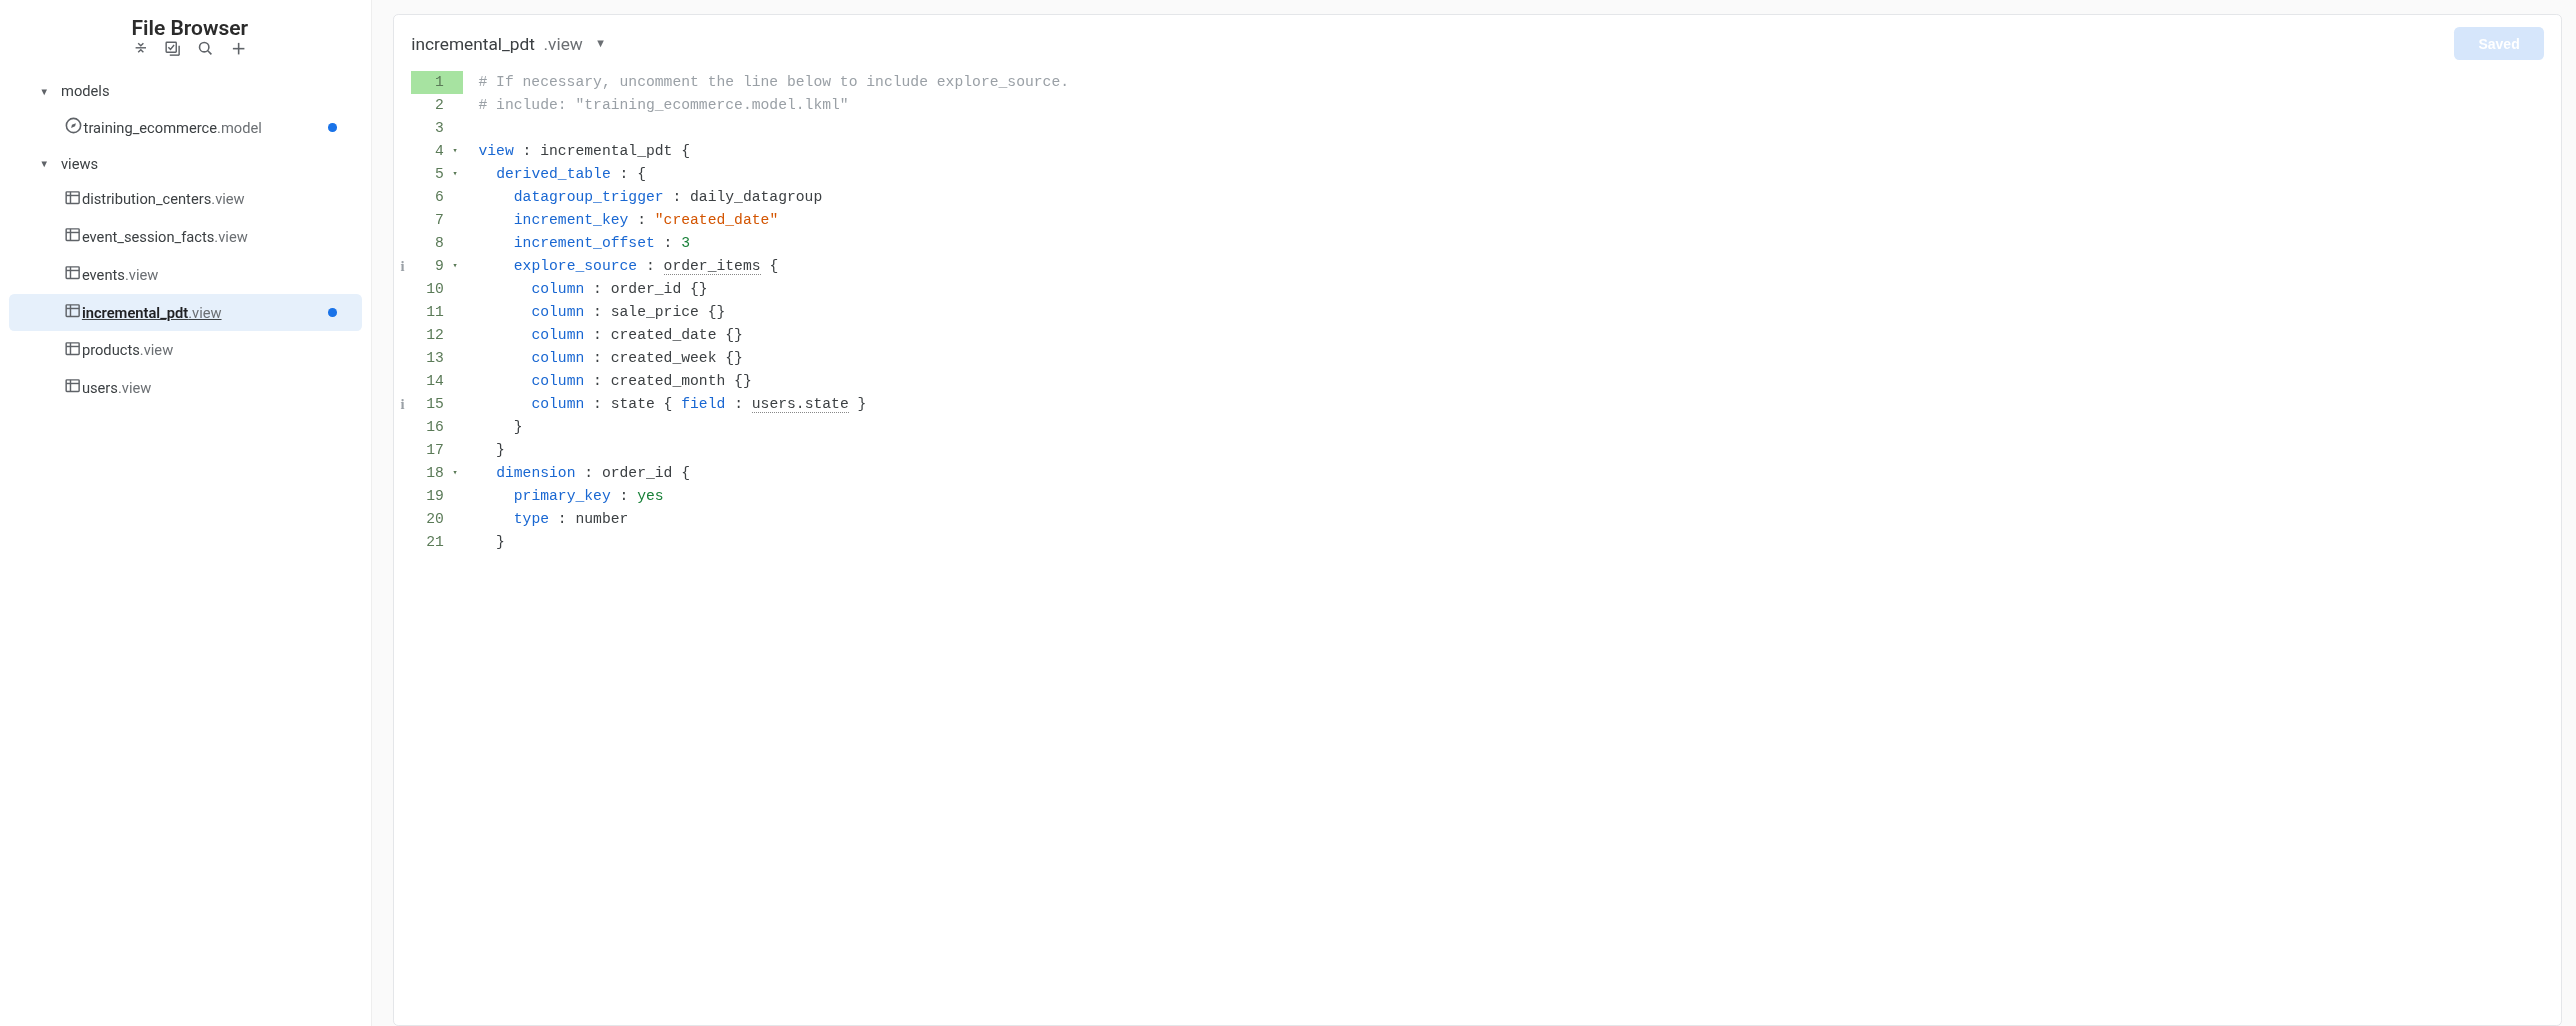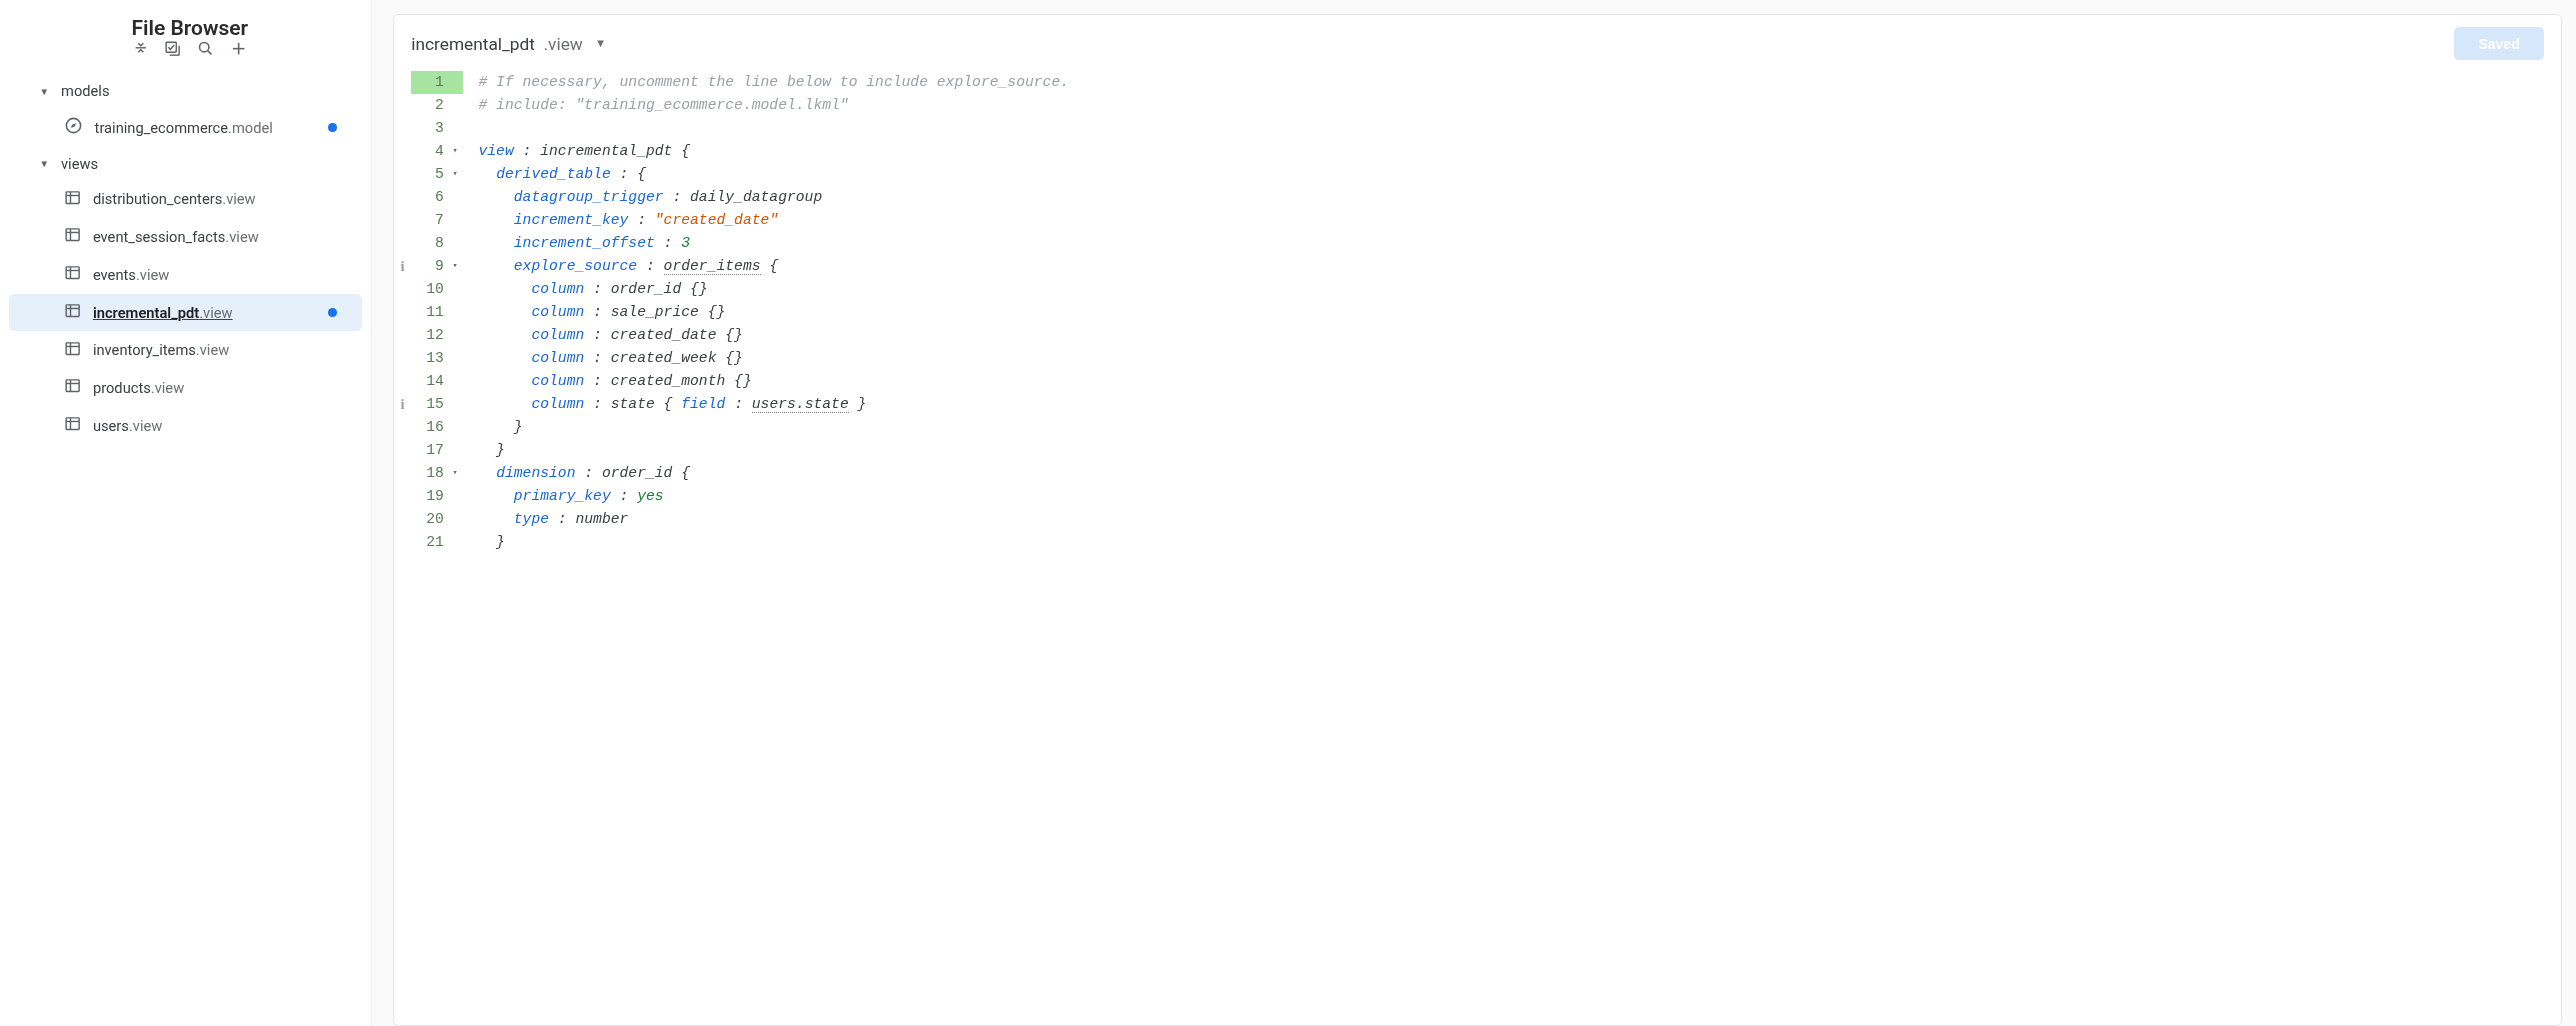--- a/index.html
+++ b/index.html
@@ -52,21 +52,21 @@
     cursor: pointer;
   }
   .folder-row .label { }
   .caret {
     color: #5f6368;
     font-size: 9.5px;
   }
   .file-row {
     display: flex;
     align-items: center;
-    gap: 12px;
+    gap: 1px;
     padding: 7.8px 8.6px 7.8px 55px;
     font-size: 14.7px;
     color: #3c4043;
     cursor: pointer;
     border-radius: 5.2px;
     margin: 0.9px 0;
   }
   .file-row.active {
     background: #e6f0fb;
     font-weight: 600;
@@ -156,21 +156,20 @@
     color: #5a7a57;
     width: 15.6px;
     text-align: center;
   }
   .gutter div { height: 23px; }
   .code {
     padding-left: 15.6px;
     white-space: pre;
     color: #3c4043;
     overflow: auto;
-    font-style: italic;
   }
   .code .line { height: 23px; }
   .c-comment { color: #9aa0a6; }
   .c-key { color: #1967d2; }
   .c-str { color: #d35400; }
   .c-num { color: #188038; }
   .c-val { color: #188038; }
   .c-dotted { border-bottom: 0.9px dotted #888; }
 </style>
 </head>
@@ -264,28 +263,20 @@
             </svg></span>
           <span><span class="file-main">incremental_pdt</span><span class="file-ext">.view</span></span>
           <span class="dot"></span>
         </div>
         <div class="file-row">
           <span><svg class="view-icon" viewBox="0 0 24 24" fill="none" stroke="#5f6368" stroke-width="2">
               <rect x="3" y="4" width="18" height="16" rx="1"></rect>
               <line x1="3" y1="9" x2="21" y2="9"></line>
               <line x1="9" y1="4" x2="9" y2="20"></line>
             </svg></span>
-          <span><span class="file-main">inventory_items</span><span class="file-ext">.view</span></span>
-        </div>
-        <div class="file-row">
-          <span><svg class="view-icon" viewBox="0 0 24 24" fill="none" stroke="#5f6368" stroke-width="2">
-              <rect x="3" y="4" width="18" height="16" rx="1"></rect>
-              <line x1="3" y1="9" x2="21" y2="9"></line>
-              <line x1="9" y1="4" x2="9" y2="20"></line>
-            </svg></span>
           <span><span class="file-main">products</span><span class="file-ext">.view</span></span>
         </div>
         <div class="file-row">
           <span><svg class="view-icon" viewBox="0 0 24 24" fill="none" stroke="#5f6368" stroke-width="2">
               <rect x="3" y="4" width="18" height="16" rx="1"></rect>
               <line x1="3" y1="9" x2="21" y2="9"></line>
               <line x1="9" y1="4" x2="9" y2="20"></line>
             </svg></span>
           <span><span class="file-main">users</span><span class="file-ext">.view</span></span>
         </div>

